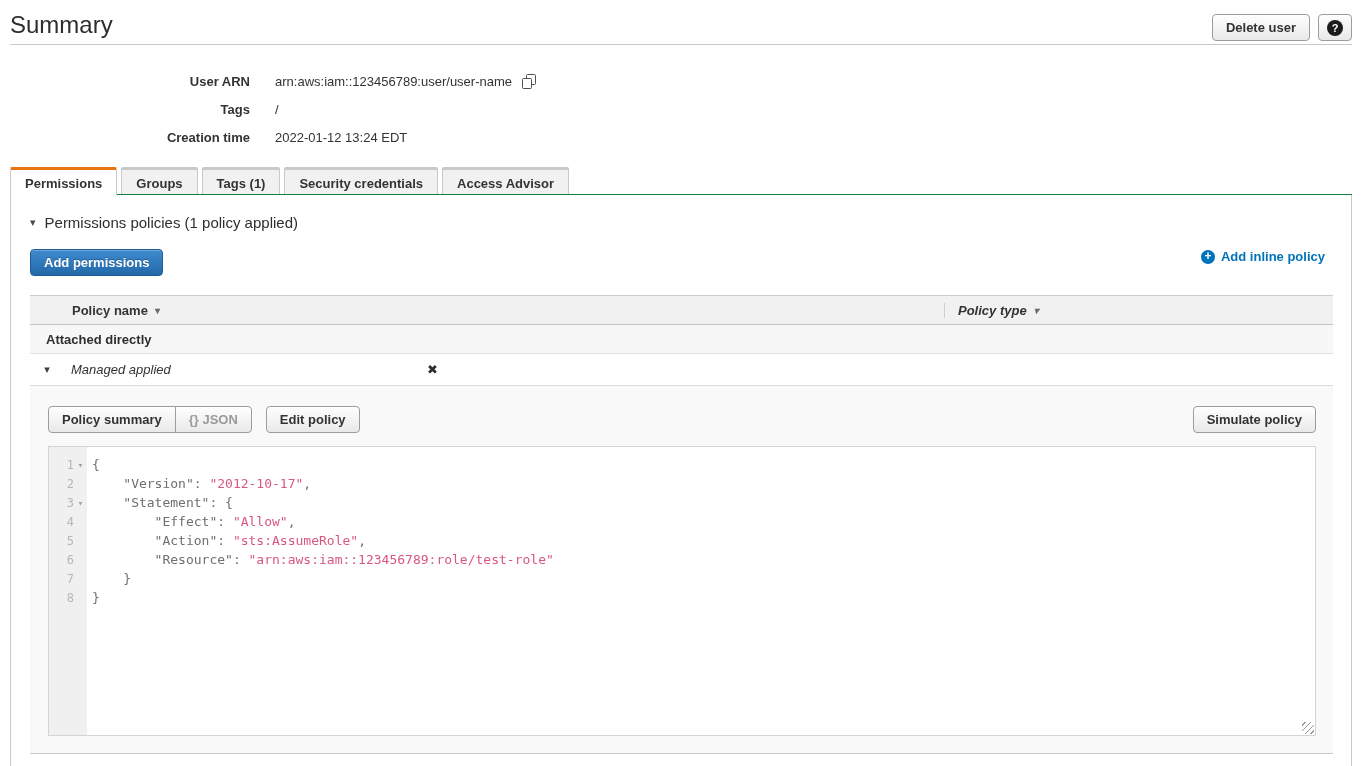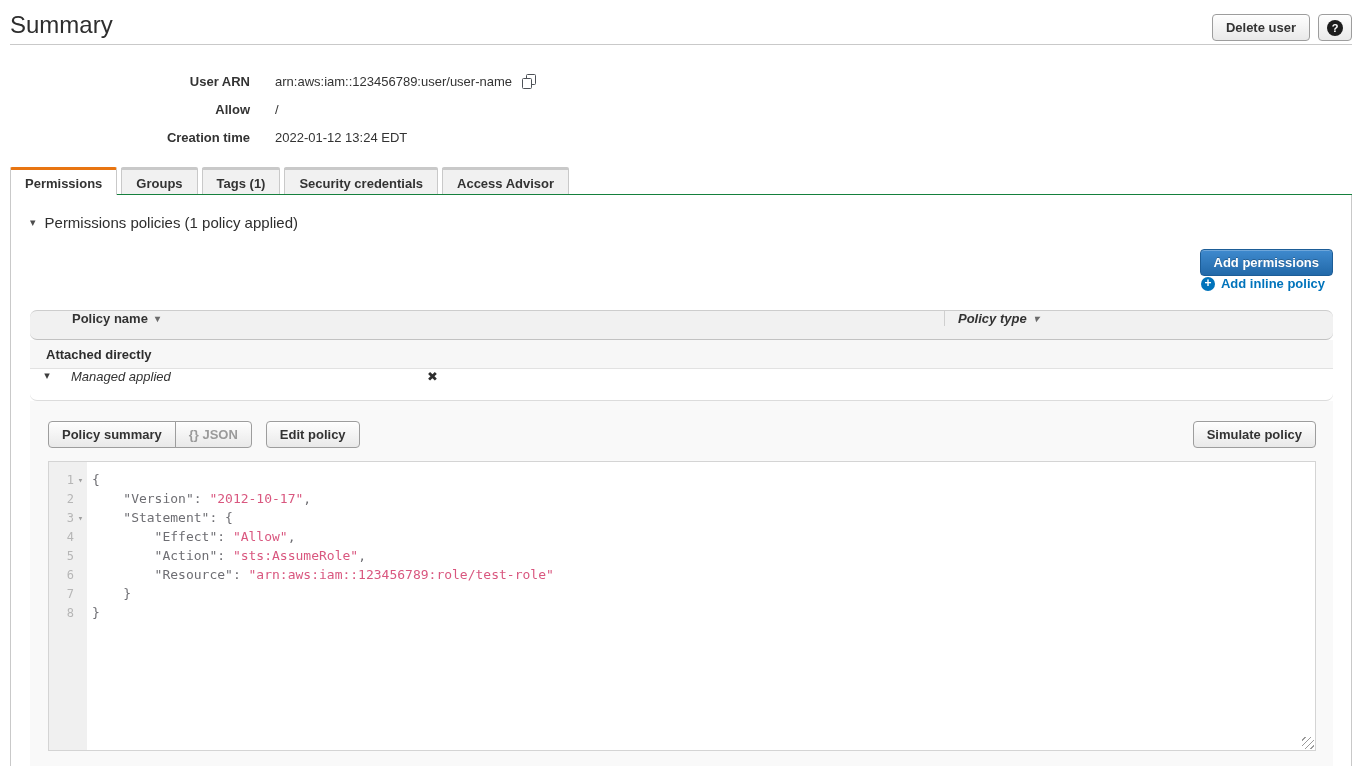--- a/index.html
+++ b/index.html
@@ -41,33 +41,33 @@
   .tab.active { background: #fff; border-top: 3px solid #e87511; margin-bottom: -1px; height: 28px; }
 
   
   .tab-panel { border-left: 1px solid #c9c9c9; border-right: 1px solid #c9c9c9;
     min-height: 577px; padding: 17px 18px 0 19px; position: relative; background: #fff; }
 
   .section-header { display: flex; align-items: center; gap: 9px; cursor: pointer; margin: 2px 0 18px 0; }
   .section-caret { font-size: 11px; color: #4d4d4d; line-height: 11px; }
   .section-title { font-size: 15px; color: #2e2e2e; }
 
-  .actions-row { display: flex; align-items: flex-end; justify-content: space-between; margin-bottom: 19px; flex-direction: column; }
+  .actions-row { display: flex; align-items: flex-start; justify-content: space-between; margin-bottom: 19px; }
   .btn-blue { background: linear-gradient(to bottom, #3f8ace, #2269a9);
     border: 1px solid #1d5d97; color: #fff; text-shadow: 0 -1px 0 rgba(0,0,0,.25);
     box-shadow: inset 0 1px 0 rgba(255,255,255,.25); }
   .inline-policy { display: inline-flex; align-items: center; gap: 6px; color: #0073bb;
     font-weight: bold; cursor: pointer; text-decoration: none; margin-right: 8px; }
   .plus-circle { display: inline-block; width: 14px; height: 14px; border-radius: 50%;
     background: #0073bb; color: #fff; font-weight: bold; font-size: 12px; line-height: 13px;
     text-align: center; }
 
   
   .ptable { width: 100%; }
-  .trow { display: flex; align-items: flex-start; border-radius: 7px; }
+  .trow { display: flex; align-items: center; }
   .col-expand { width: 28px; flex: 0 0 28px; display: flex; align-items: center; justify-content: center; }
   .col-name { flex: 1 1 auto; display: flex; align-items: center; padding-left: 14px; }
   .col-type { width: 360px; flex: 0 0 360px; display: flex; align-items: center; padding-left: 13px; font-style: italic; }
   .col-last { width: 29px; flex: 0 0 29px; display: flex; align-items: center; justify-content: center; }
 
   .thead { background: #f1f1f1; border-top: 1px solid #cdcdcd; border-bottom: 1px solid #c2c2c2; height: 30px; }
   .thead .col-expand { border-right: 1px solid #cfcfcf; }
   .thead .col-type { border-left: 1px solid #cfcfcf; }
   .thead .col-last { border-left: 1px solid #cfcfcf; }
   .th-label { font-weight: bold; color: #333; cursor: pointer; display: inline-flex; align-items: center; gap: 7px; }
@@ -129,21 +129,21 @@
           <span>arn:aws:iam::123456789:user/user-name</span>
           <span class="copy-icon">
             <svg width="17" height="17" viewBox="0 0 17 17">
               <rect x="6.5" y="1.5" width="9" height="10" rx="1" fill="#fff" stroke="#4d5157"></rect>
               <rect x="2.5" y="5.5" width="9" height="10" rx="1" fill="#fff" stroke="#4d5157"></rect>
             </svg>
           </span>
         </div>
       </div>
       <div class="field-row">
-        <div class="field-label">Allow</div>
+        <div class="field-label">Tags</div>
         <div class="field-value">
           <span>/</span>
         </div>
       </div>
       <div class="field-row">
         <div class="field-label">Creation time</div>
         <div class="field-value">
           <span>2022-01-12 13:24 EDT</span>
         </div>
       </div>

